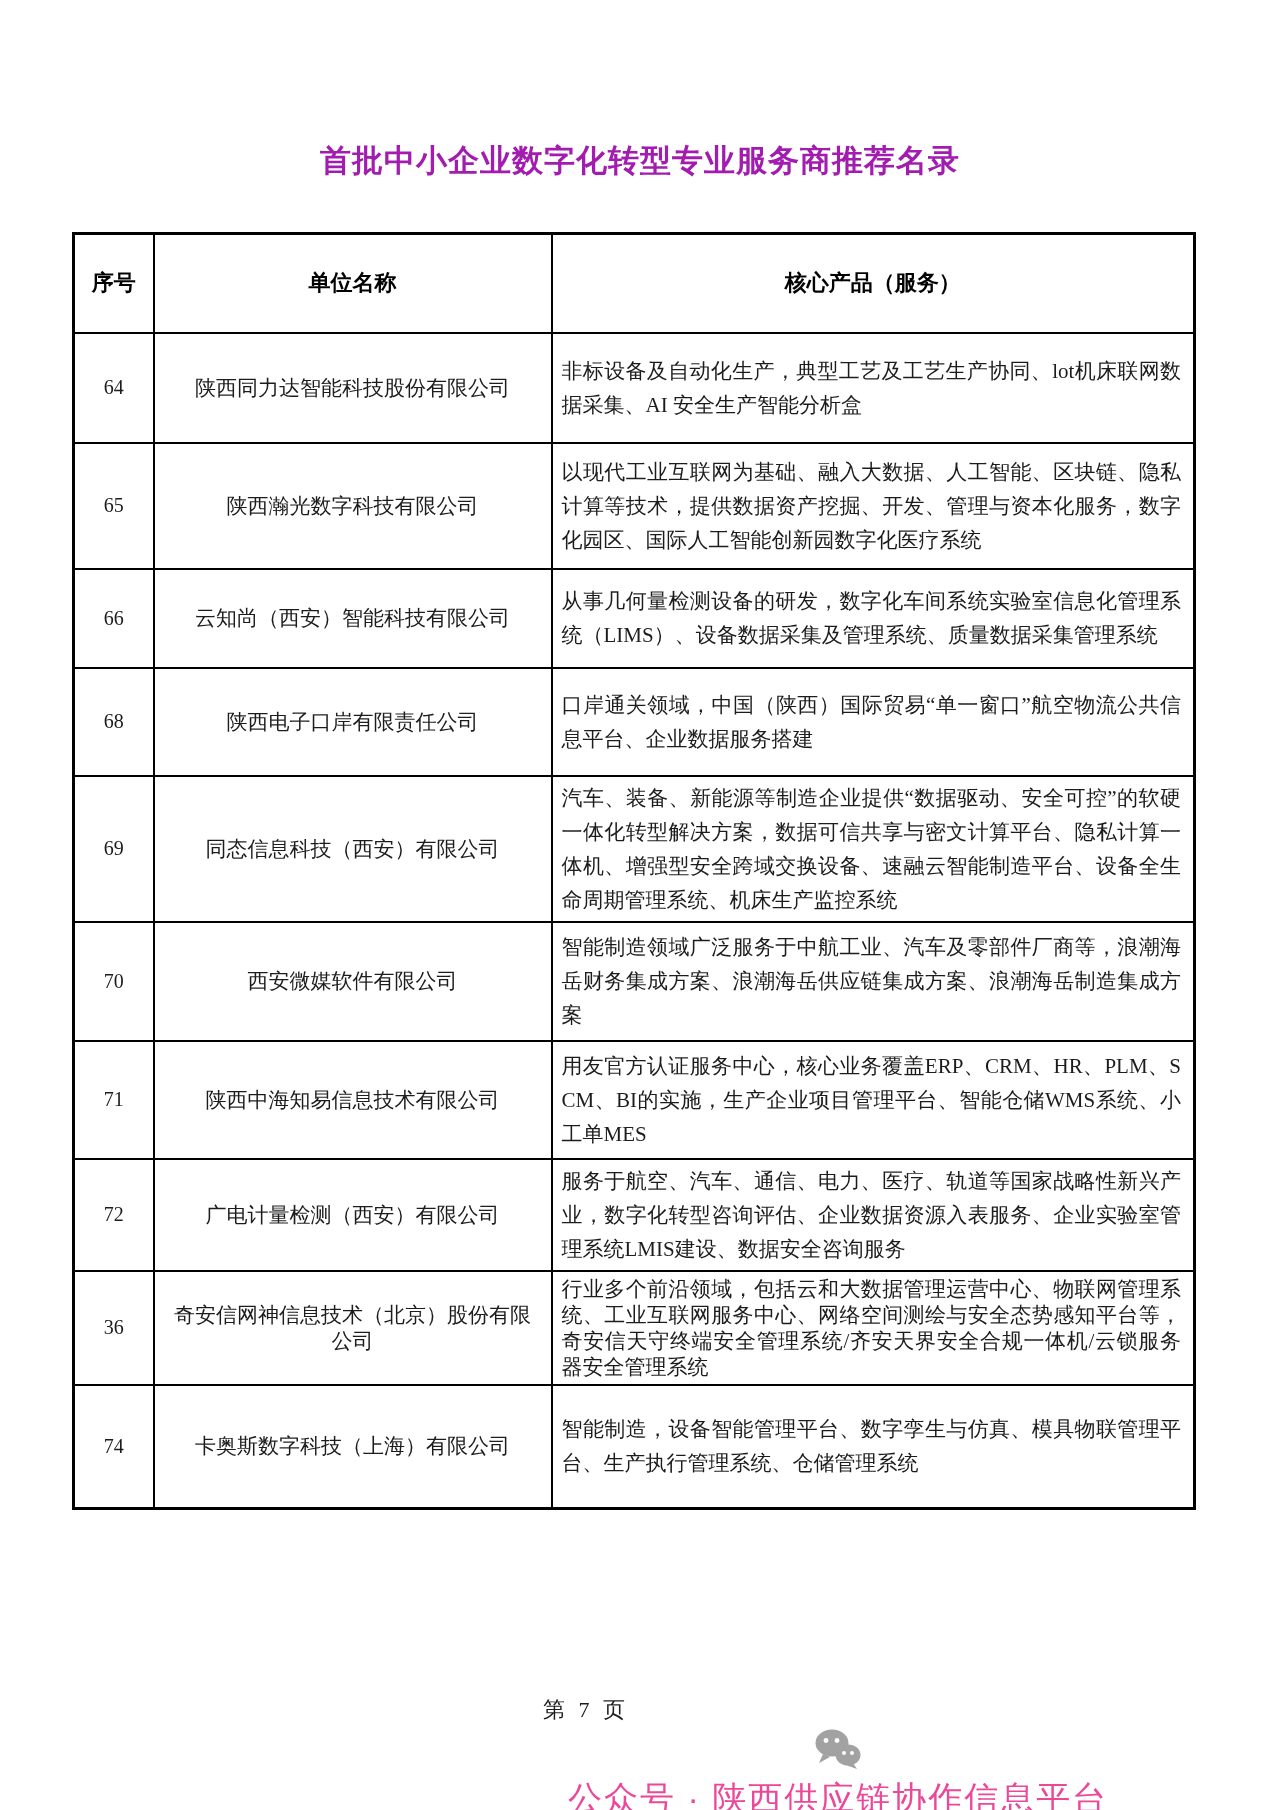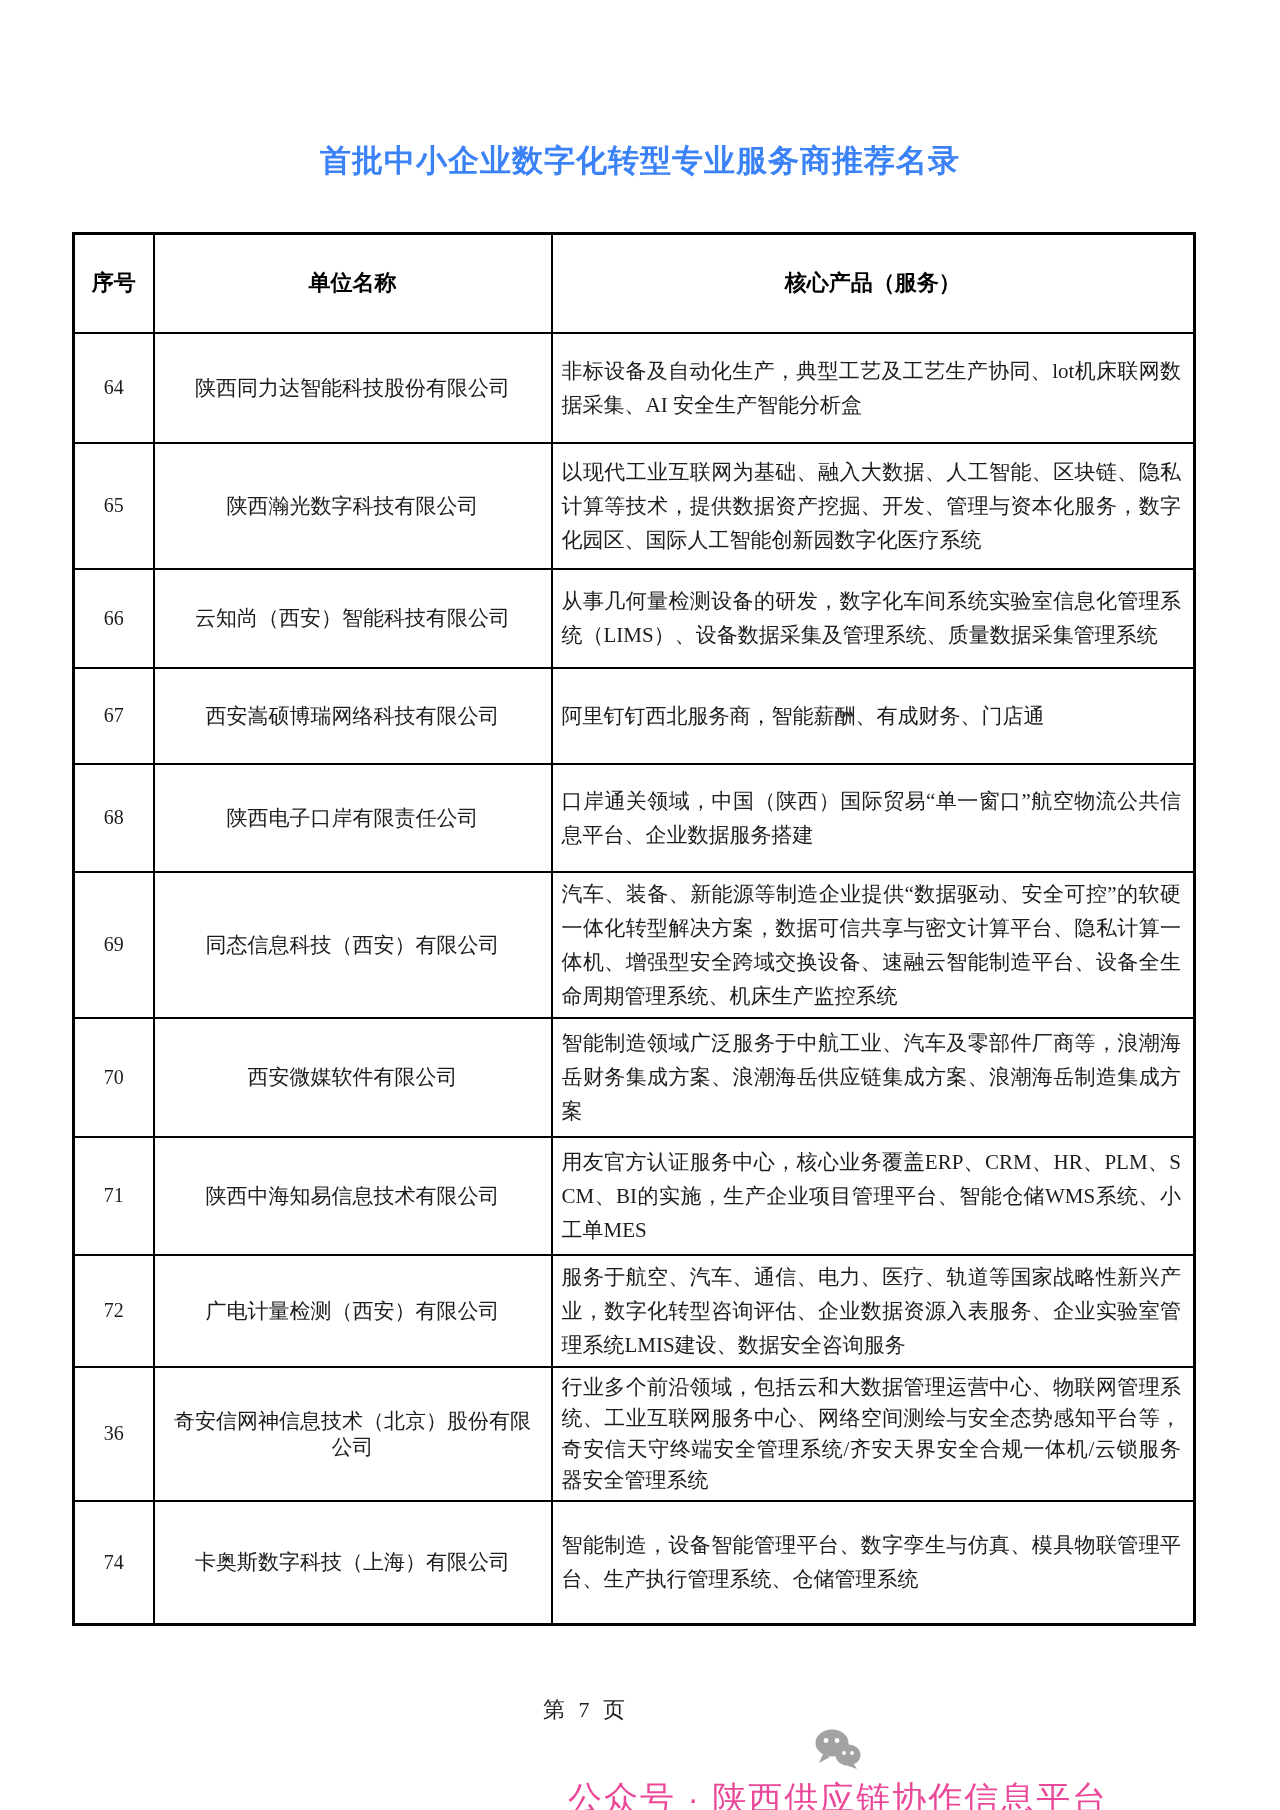--- a/index.html
+++ b/index.html
@@ -12,21 +12,21 @@
     overflow:hidden;
   }
   .title{
     margin:0;
     padding-top:140px;
     text-align:center;
     font-family:"Liberation Sans","DejaVu Sans",sans-serif;
     font-weight:bold;
     font-size:31px;
     letter-spacing:1px;
-    color:#3b82f6;
+    color:#a21caf;
   }
   table.listing{
     border-collapse:collapse;
     table-layout:fixed;
     margin:50px 0 0 72px;
     width:1121px;
     border:3px solid #000;
   }
   table.listing th, table.listing td{
     border:2px solid #000;
@@ -50,21 +50,21 @@
     font-size:21px;
     line-height:32px;
     padding:0 10px;
   }
   td.services{
     text-align:justify;
     font-size:21px;
     line-height:34px;
     padding:4px 12px 4px 9px;
   }
-  tr.tight td.services{line-height:31px;}
+  tr.tight td.services{line-height:26px;}
   tr.tight td.company{line-height:26px;}
   .pageno{
     position:absolute;
     top:1695px;left:0;
     width:1130px;
     text-align:center;
     font-size:22px;
     letter-spacing:4px;
     color:#1c1c1c;
     margin-left:21px;
@@ -112,25 +112,20 @@
       </tr>
       <tr style="height:126px">
         <td class="no">65</td>
         <td class="company">陕西瀚光数字科技有限公司</td>
         <td class="services">以现代工业互联网为基础、融入大数据、人工智能、区块链、隐私计算等技术，提供数据资产挖掘、开发、管理与资本化服务，数字化园区、国际人工智能创新园数字化医疗系统</td>
       </tr>
       <tr style="height:99px">
         <td class="no">66</td>
         <td class="company">云知尚（西安）智能科技有限公司</td>
         <td class="services">从事几何量检测设备的研发，数字化车间系统实验室信息化管理系统（LIMS）、设备数据采集及管理系统、质量数据采集管理系统</td>
-      </tr>
-      <tr style="height:96px">
-        <td class="no">67</td>
-        <td class="company">西安嵩硕博瑞网络科技有限公司</td>
-        <td class="services">阿里钉钉西北服务商，智能薪酬、有成财务、门店通</td>
       </tr>
       <tr style="height:108px">
         <td class="no">68</td>
         <td class="company">陕西电子口岸有限责任公司</td>
         <td class="services">口岸通关领域，中国（陕西）国际贸易“单一窗口”航空物流公共信息平台、企业数据服务搭建</td>
       </tr>
       <tr style="height:144px">
         <td class="no">69</td>
         <td class="company">同态信息科技（西安）有限公司</td>
         <td class="services">汽车、装备、新能源等制造企业提供“数据驱动、安全可控”的软硬一体化转型解决方案，数据可信共享与密文计算平台、隐私计算一体机、增强型安全跨域交换设备、速融云智能制造平台、设备全生命周期管理系统、机床生产监控系统</td>

